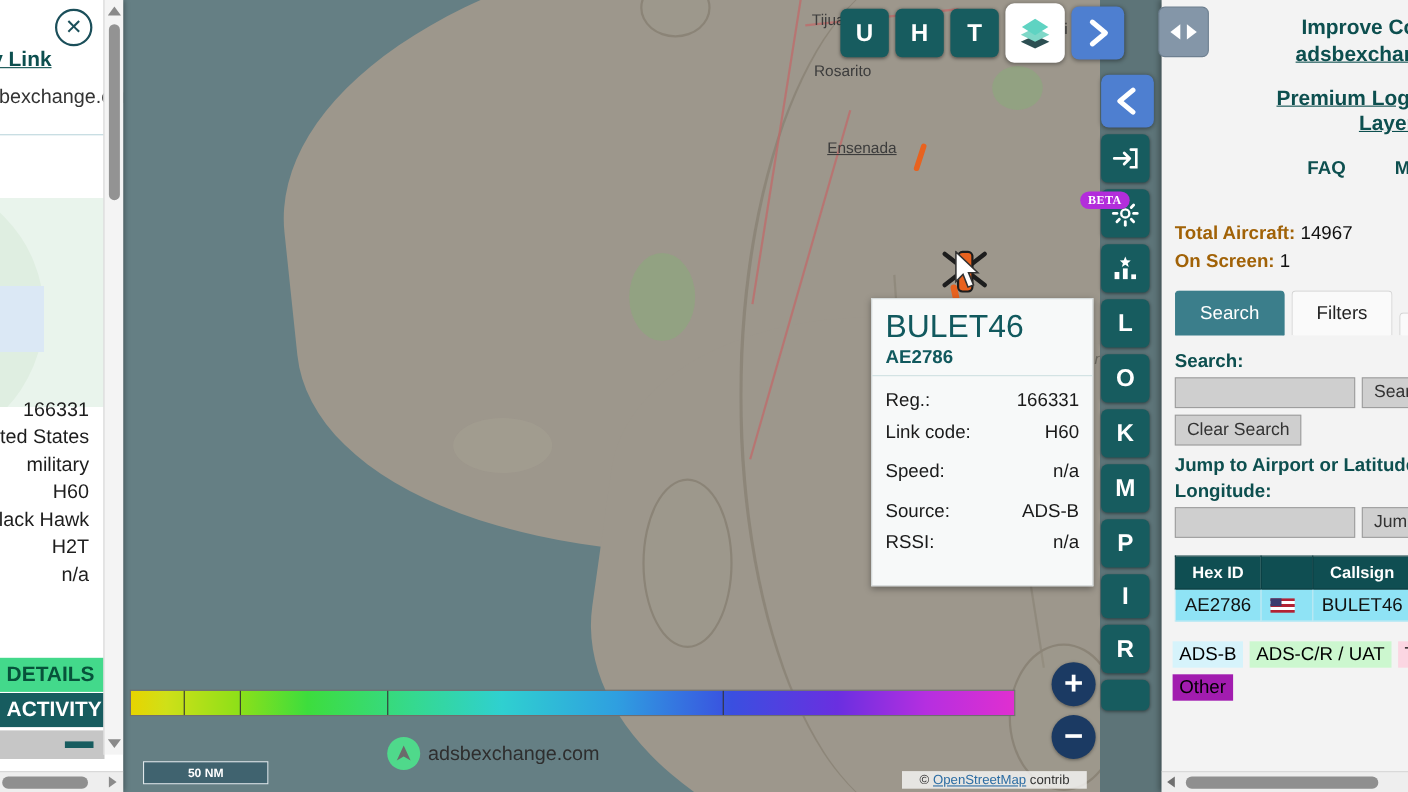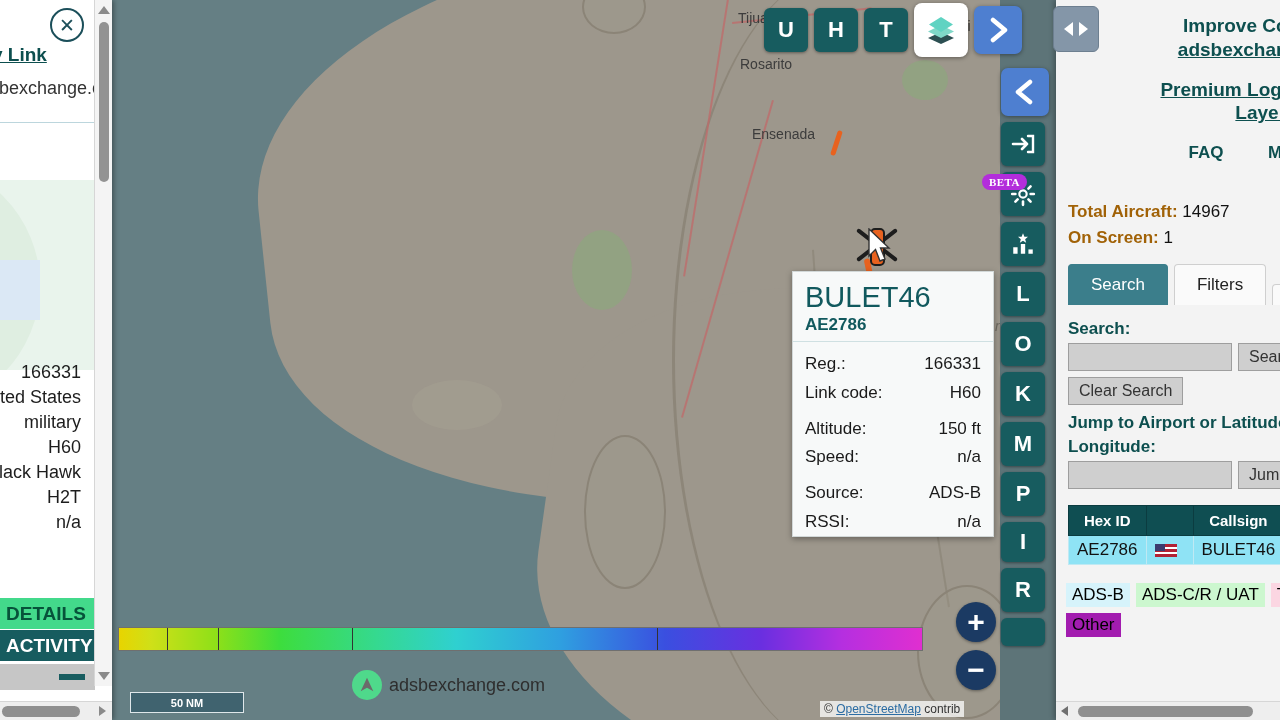--- a/index.html
+++ b/index.html
@@ -94,21 +94,21 @@
   .glab{position:absolute;color:#2b2b2b;font-size:13px;transform:translateX(-50%);
         font-family:"Liberation Sans",sans-serif;white-space:nowrap;}
   #scalebar{position:absolute;left:130px;top:692px;width:112px;height:19px;
     background:#40636f;border:1px solid #dfe7ea;color:#fff;font-size:11px;font-weight:bold;
     display:flex;align-items:center;justify-content:center;}
   #brand{position:absolute;left:352px;top:670px;display:flex;align-items:center;gap:7px;}
   #brandlogo{width:30px;height:30px;border-radius:50%;background:#4fd98b;
              display:flex;align-items:center;justify-content:center;}
   #brandtext{color:#2e2e2e;font-size:18px;}
   #osm{position:absolute;left:820px;top:701px;background:rgba(255,255,255,.75);
-       padding:1px 4px;font-size:12px;color:#333;white-space:nowrap;}
+       padding:1px 16px;font-size:12px;color:#333;white-space:nowrap;}
   #osm a{color:#2b6ca3;text-decoration:underline;}
 
   
   #leftpanel{position:absolute;left:0;top:0;width:112px;height:720px;background:#fff;
              box-shadow:2px 0 5px rgba(0,0,0,.35);overflow:hidden;}
   #lp-inner{position:absolute;left:-150px;top:0;width:245px;height:686px;}
   #lp-close{position:absolute;left:200px;top:8px;width:30px;height:30px;border:2px solid #1b4f5a;
             border-radius:50%;color:#1b4f5a;display:flex;align-items:center;justify-content:center;
             font-size:19px;cursor:pointer;}
   #lp-copy{position:absolute;left:105px;top:44px;color:#0d4f4f;font-size:19px;font-weight:bold;
@@ -188,21 +188,21 @@
      linear-gradient(to bottom,#b22234 0 20%,#fff 20% 40%,#b22234 40% 60%,#fff 60% 80%,#b22234 80% 100%);
      position:relative;vertical-align:middle;}
   #rp-flag:before{content:"";position:absolute;left:0;top:0;width:10px;height:7px;background:#3c3b6e;}
 
   
   #tooltip{position:absolute;left:792px;top:271px;width:200px;background:#f7f9f9;
            border:1px solid #d2d8d8;box-shadow:0 2px 6px rgba(0,0,0,.35);}
   #tt-head{padding:10px 12px 6px 12px;border-bottom:1px solid #cfe0e2;}
   #tt-call{color:#11595e;font-size:29px;line-height:1.05;}
   #tt-hex{color:#11595e;font-size:17px;font-weight:bold;margin-top:3px;}
-  #tt-body{padding:8px 12px 0 12px;}
+  #tt-body{padding:8px 12px 24px 12px;}
   .tt-row{display:flex;justify-content:space-between;font-size:17px;color:#1a1a1a;line-height:1.66;}
   .tt-gap{height:8px;}
 </style>
 </head>
 <body>
 
 <div id="map">
   <div class="sea"></div>
   <div class="landmass"></div>
   <div class="landmass2"></div>
@@ -217,21 +217,21 @@
   <div class="road" style="left:620px;top:22px;width:140px;transform:rotate(-6deg);"></div>
   <div class="roadv" style="left:700px;top:250px;height:200px;transform:rotate(-4deg);background:#8c8578;"></div>
   <div class="roadv" style="left:800px;top:380px;height:230px;transform:rotate(-9deg);background:#8c8578;"></div>
 
   <div class="lake" style="left:470px;top:-20px;width:60px;height:50px;"></div>
   <div class="lake" style="left:472px;top:435px;width:78px;height:150px;"></div>
   <div class="lake" style="left:805px;top:585px;width:96px;height:130px;"></div>
 
   <div class="maplabel" style="left:626px;top:10px;">Tijuana</div>
   <div class="maplabel" style="left:628px;top:56px;">Rosarito</div>
-  <div class="maplabel" style="left:640px;top:126px;">Ensenada</div>
+  <div class="maplabel" style="left:640px;top:126px;text-decoration:underline;">Ensenada</div>
   <div class="maplabel" style="left:808px;top:18px;">Mexicali</div>
   <div class="maplabel" style="left:876px;top:18px;">Ri</div>
   <div class="maplabel" style="left:883px;top:318px;font-style:italic;color:#6e6a60;">nia</div>
 
   <div id="trail2"></div>
   <div id="trail"></div>
   <div id="acft">
     <div class="blade b1"></div>
     <div class="blade b2"></div>
     <div class="body"></div>
@@ -343,24 +343,20 @@
     <div class="tt-row">
       <span>Reg.:</span>
       <span>166331</span>
     </div>
     <div class="tt-row">
       <span>Link code:</span>
       <span>H60</span>
     </div>
     <div class="tt-gap"></div>
     <div class="tt-row">
-      <span>Altitude:</span>
-      <span>150 ft</span>
-    </div>
-    <div class="tt-row">
       <span>Speed:</span>
       <span>n/a</span>
     </div>
     <div class="tt-gap"></div>
     <div class="tt-row">
       <span>Source:</span>
       <span>ADS-B</span>
     </div>
     <div class="tt-row">
       <span>RSSI:</span>

